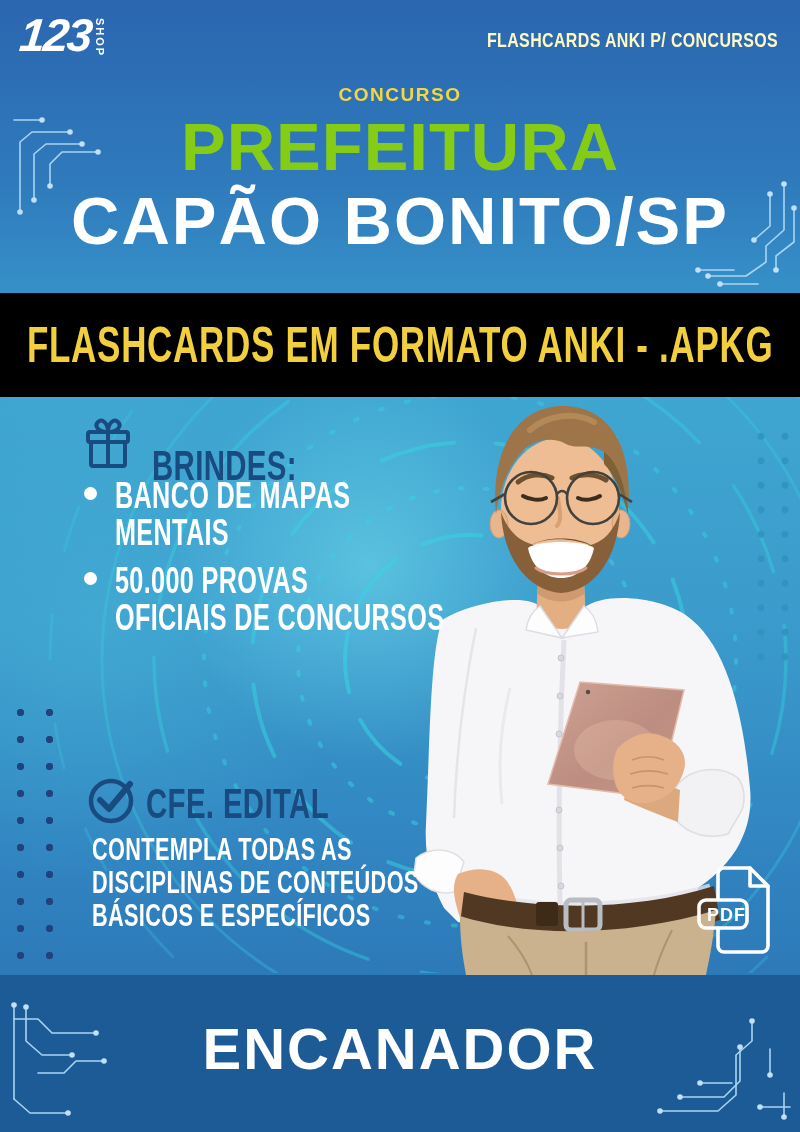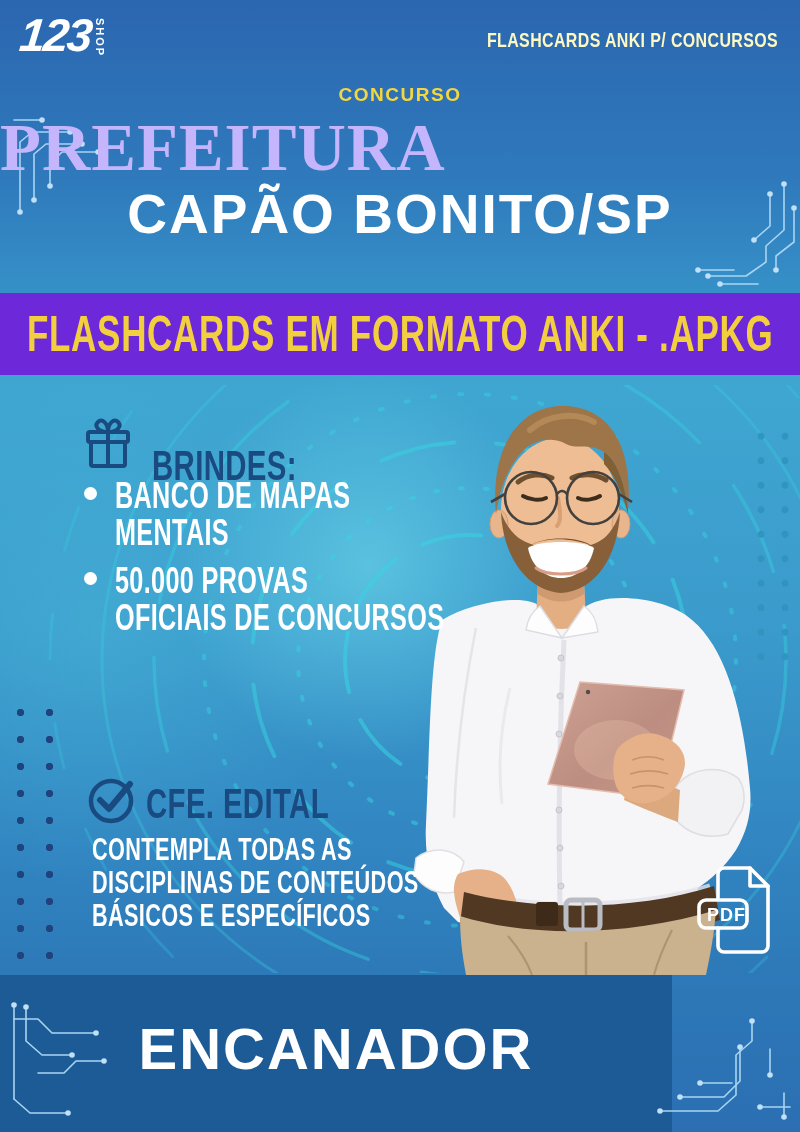--- a/index.html
+++ b/index.html
@@ -41,27 +41,27 @@
   .logo { left:20px; top:12px; display:flex; z-index:4; color:#fff; }
   .logo-number { font-size:46px; font-weight:bold; font-style:italic;
                  transform:skewX(-6deg); letter-spacing:-2px; line-height:1; }
   .logo-shop { writing-mode:vertical-rl; font-size:11px; font-weight:bold;
                letter-spacing:2px; margin:6px 0 0 3px; }
   .top-right { right:22px; top:28px; z-index:4; color:#fef9c3; font-size:21px; letter-spacing:.5px; }
 
   
   .kicker { left:0; right:0; top:84px; text-align:center; color:#f4d73f;
             font-size:19px; font-weight:bold; letter-spacing:1.5px; z-index:4; }
-  .title-l1 { left:0; right:0; top:112px; color:#c4b5fd;
-              font-size:67px; font-weight:bold; letter-spacing:1px; z-index:4; line-height:1.05;font-family:Liberation Serif, serif; }
+  .title-l1 { left:0; right:0; top:112px; text-align:center; color:#84cc16;
+              font-size:67px; font-weight:bold; letter-spacing:1px; z-index:4; line-height:1.05; }
   .title-l2 { left:0; right:0; top:186px; text-align:center; color:#fff;
-              font-size:55px; font-weight:bold; letter-spacing:2px; z-index:4; line-height:1.05; }
-
-  
-  .banner { left:0; top:293px; width:800px; height:82px; background:#6d28d9; z-index:4;
+              font-size:67px; font-weight:bold; letter-spacing:2px; z-index:4; line-height:1.05; }
+
+  
+  .banner { left:0; top:293px; width:800px; height:104px; background:#000000; z-index:4;
             display:flex; align-items:center; justify-content:center; }
   .banner .cz { color:#f2cf3f; font-size:50px; letter-spacing:1px; }
 
   
   .content { z-index:6; }
   .h-navy { color:#1a4b80; font-size:42px; letter-spacing:.5px; }
   .gift-icon { left:84px; top:418px; z-index:6; }
   .brindes-heading { left:152px; top:426px; z-index:6;margin-top:16px; }
   .bullets { left:84px; top:477px; z-index:6; width:360px; }
   .bullet-item { display:flex; margin-bottom:11px; }
@@ -73,21 +73,21 @@
   .edital-lines { left:92px; top:833px; z-index:6; }
   .edital-lines .cz { display:block; color:#fff; font-size:31px; line-height:33px; letter-spacing:.5px; }
 
   
   svg.man { left:380px; top:388px; z-index:5; }
   svg.pdf { left:694px; top:862px; z-index:6; }
   svg.pdf .ln { fill:none; stroke:#fff; stroke-width:3.6; stroke-linejoin:round; stroke-linecap:round; }
   svg.pdf text { fill:#fff; font-family:"Liberation Sans",sans-serif; font-weight:bold; font-size:18px; letter-spacing:1px; }
 
   
-  .footer { left:0; top:975px; width:672px; height:157px; background:#1d5b96; z-index:7;
+  .footer { left:0; top:975px; width:800px; height:157px; background:#1d5b96; z-index:7;
             display:flex; align-items:center; justify-content:center; }
   .footer-role { color:#fff; font-size:58px; font-weight:bold; letter-spacing:2px; margin-top:-10px; }
   .footer svg.circuit { z-index:8; }
 </style>
 </head>
 <body>
 
 <div class="poster">
 
   <div class="bg abs"></div>

